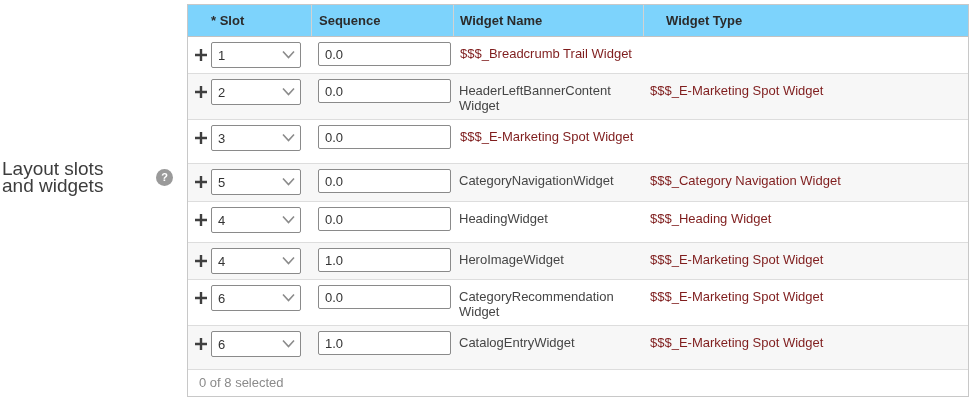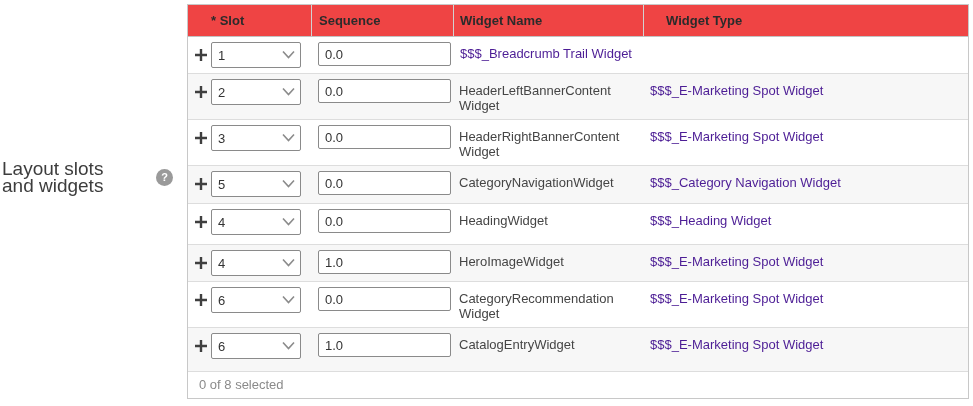--- a/index.html
+++ b/index.html
@@ -12,21 +12,21 @@
                  font-size:19px; line-height:17px; color:#3d3d3d; }
   .help-icon { position:absolute; left:156px; top:169px; width:17px; height:17px;
                border-radius:50%; background:#9a9a9a; color:#fff;
                font-size:11px; font-weight:bold; line-height:17px;
                text-align:center; cursor:pointer; }
 
   
   .tbl { position:absolute; left:187px; top:4px; width:782px;
          border:1px solid #c8c8c8; background:#fff; font-size:13px; color:#444; }
 
-  .thead { display:flex; background:#ef4444; border-bottom:1px solid #c2c2c2;
+  .thead { display:flex; background:#7dd3fc; border-bottom:1px solid #c2c2c2;
            height:32px; align-items:center; font-weight:bold; color:#2b2b2b; }
   .th { height:100%; display:flex; align-items:center; }
   .th-slot { width:123px; padding-left:23px; }
   .th-seq  { width:142px; padding-left:7px;  border-left:1px solid #d2d2d2; }
   .th-name { width:190px; padding-left:6px;  border-left:1px solid #d2d2d2; }
   .th-type { flex:1;      padding-left:22px;  border-left:1px solid #d2d2d2; }
 
   .row { display:flex; border-bottom:1px solid #dddddd; align-items:flex-start;
          background:#fff; }
   .row.alt { background:#f7f7f7; }
@@ -42,21 +42,21 @@
                  padding:0 22px 0 6px; font-family:"Liberation Sans",sans-serif;
                  font-size:13px; color:#333; }
   .chev { position:absolute; right:6px; top:8px; pointer-events:none; }
 
   .cell-seq { width:142px; padding:5px 0 5px 7px; }
   .seq-input { width:133px; height:24px; border:1px solid #8a8a8a; border-radius:2px;
                padding:0 6px; font-family:"Liberation Sans",sans-serif;
                font-size:13px; color:#333; background:#fff; }
 
   .cell-name { width:190px; padding:9px 6px 6px 6px; line-height:15px; color:#454545; }
-  .cell-type { flex:1; padding:9px 6px 6px 7px; line-height:15px; color:#4c1d95; }
+  .cell-type { flex:1; padding:9px 6px 6px 7px; line-height:15px; color:#7f1d1d; }
 
   .tfoot { height:26px; line-height:25px; padding-left:11px; color:#8a8a8a;
            background:#fff; font-size:13px; }
 </style>
 </head>
 <body>
 
 <div class="page">
 
   <div class="field-label">Layout slots and widgets</div>
@@ -128,21 +128,20 @@
             <option selected="">3</option>
           </select>
           <svg class="chev" width="13" height="9" viewBox="0 0 13 9">
               <path d="M1 1.5l5.5 6 5.5-6" fill="none" stroke="#8b8b8b" stroke-width="1.6"></path>
             </svg>
         </span>
       </div>
       <div class="cell-seq">
         <input class="seq-input" type="text" value="0.0" style="">
       </div>
-      <div class="cell-name">HeaderRightBannerContent Widget</div>
       <div class="cell-type">$$$_E-Marketing Spot Widget</div>
     </div>
 
     <div class="row alt" style="min-height:38px">
       <div class="cell-slot">
         <button class="plus-btn">
           <svg width="14" height="14" viewBox="0 0 14 14">
               <path d="M7 1v12M1 7h12" stroke="#3f3f3f" stroke-width="2.4"></path>
             </svg>
         </button>

